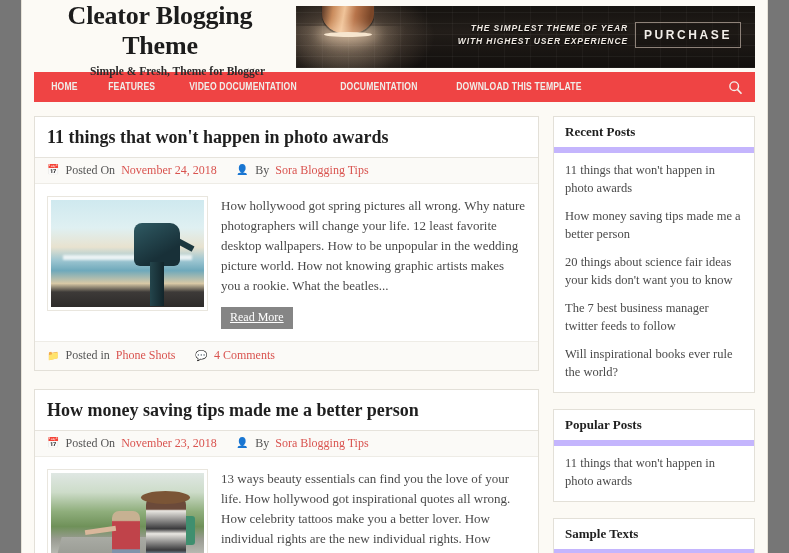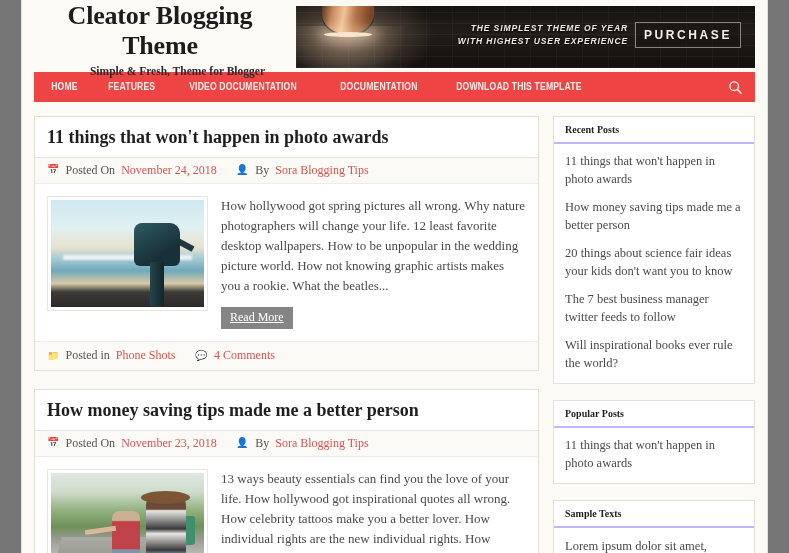--- a/index.html
+++ b/index.html
@@ -314,25 +314,25 @@
   }
 
   
   .widget {
     background: #fff;
     border: 1px solid #e3e0d8;
     margin-bottom: 16px;
   }
   .widget-head {
     font-family: "Liberation Serif", serif;
-    font-size: 10px;
+    font-size: 13px;
     font-weight: bold;
     color: #1f1f1f;
     padding: 7px 11px 7px 11px;
-    border-bottom: 2px solid #c4b5fd;
+    border-bottom: 6px solid #c4b5fd;
   }
   .widget-body { padding: 9px 11px 11px 11px; }
   .widget-link {
     display: block;
     font-family: "Liberation Serif", serif;
     font-size: 12.5px;
     line-height: 1.4;
     color: #4a4a4a;
     margin-bottom: 11px;
     cursor: pointer;

